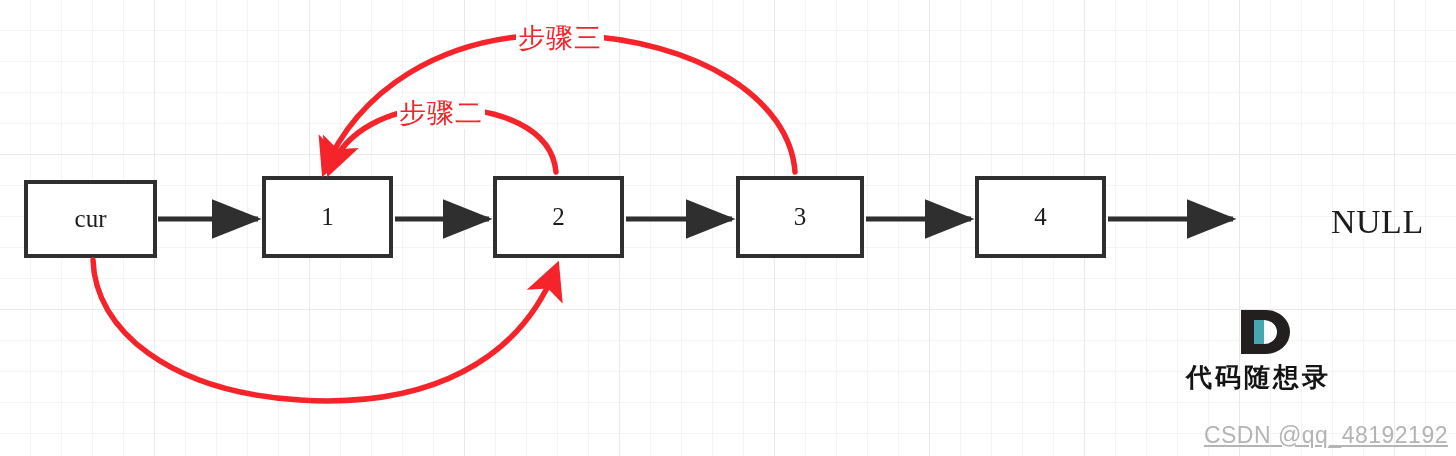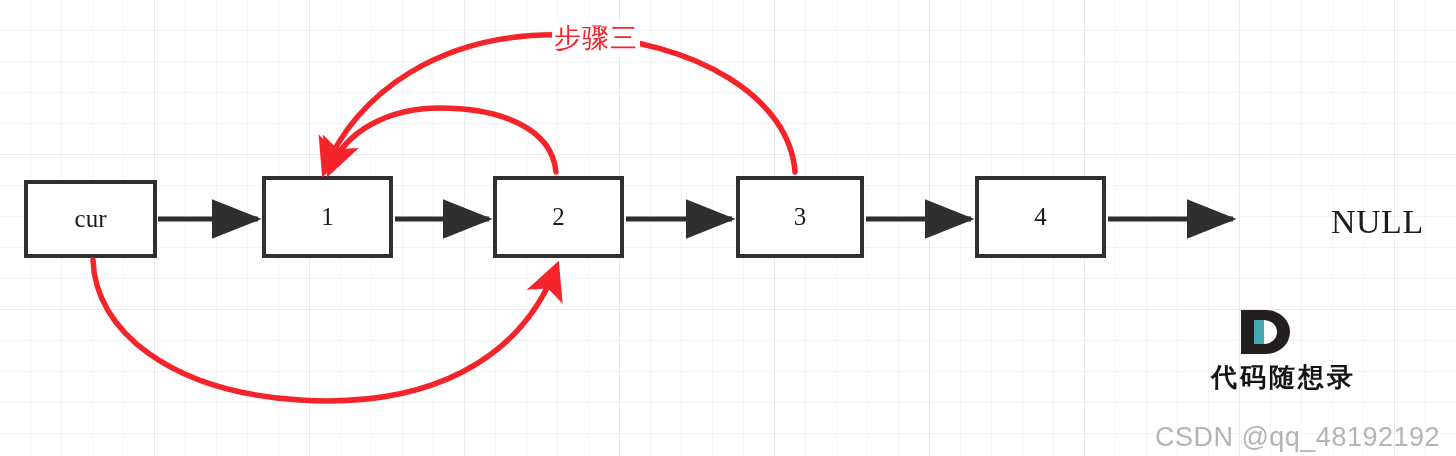--- a/index.html
+++ b/index.html
@@ -64,44 +64,45 @@
     white-space: nowrap;
     z-index: 6;
   }
   #logo-block {
     position: absolute;
     left: 1186px;
     top: 306px;
     width: 170px;
     height: 96px;
     z-index: 3;
-    text-align: right;
+    text-align: left;
   }
   #logo-mark {
     position: relative;
     width: 170px;
     height: 52px;
   }
   #logo-brand {
     font-family: "Liberation Serif", serif;
     font-weight: bold;
     font-size: 26px;
     color: #141414;
     letter-spacing: 3px;
     margin-top: 2px;
   }
   #watermark {
     position: absolute;
-    right: 16px;
+    right: 8px;
     top: 422px;
     font-family: "Liberation Sans", sans-serif;
-    font-size: 27px;
+    font-size: 23px;
     color: #b4b4b4;
     letter-spacing: 0.5px;
     z-index: 3;
+    text-decoration: underline;
   }
 </style>
 </head>
 <body>
 
 <div id="canvas">
 
   <svg class="svg-layer" id="black-layer" viewBox="0 0 1456 456" xmlns="http://www.w3.org/2000/svg">
     <defs>
       <marker id="blackhead" markerWidth="10" markerHeight="8" refX="9.3" refY="4" orient="auto" markerUnits="strokeWidth">
@@ -141,21 +142,22 @@
   </div>
   <div class="node" style="left:736px; top:176px; width:128px; height:82px;">
     <span>3</span>
   </div>
   <div class="node" style="left:975px; top:176px; width:131px; height:82px;">
     <span>4</span>
   </div>
 
   <div class="null-label" style="left:1331px; top:203px;">NULL</div>
 
-  <div class="step-label" style="left:552px; top:22px;">步骤三</div>
+  <div class="step-label" style="left:397px; top:97px;">步骤二</div>
+  <div class="step-label" style="left:516px; top:22px;">步骤三</div>
 
   <div id="logo-block">
     <div id="logo-mark">
       <svg width="170" height="52" viewBox="0 0 170 52" xmlns="http://www.w3.org/2000/svg">
         <rect x="63" y="11" width="15" height="30" fill="#45a8b0"></rect>
         <path d="M55 4 h25 a24 22 0 0 1 0 44 h-25 z M68 14 v24 h10 a13 12 0 0 0 0 -24 z" fill="#231f1e"></path>
       </svg>
     </div>
     <div id="logo-brand">代码随想录</div>
   </div>

